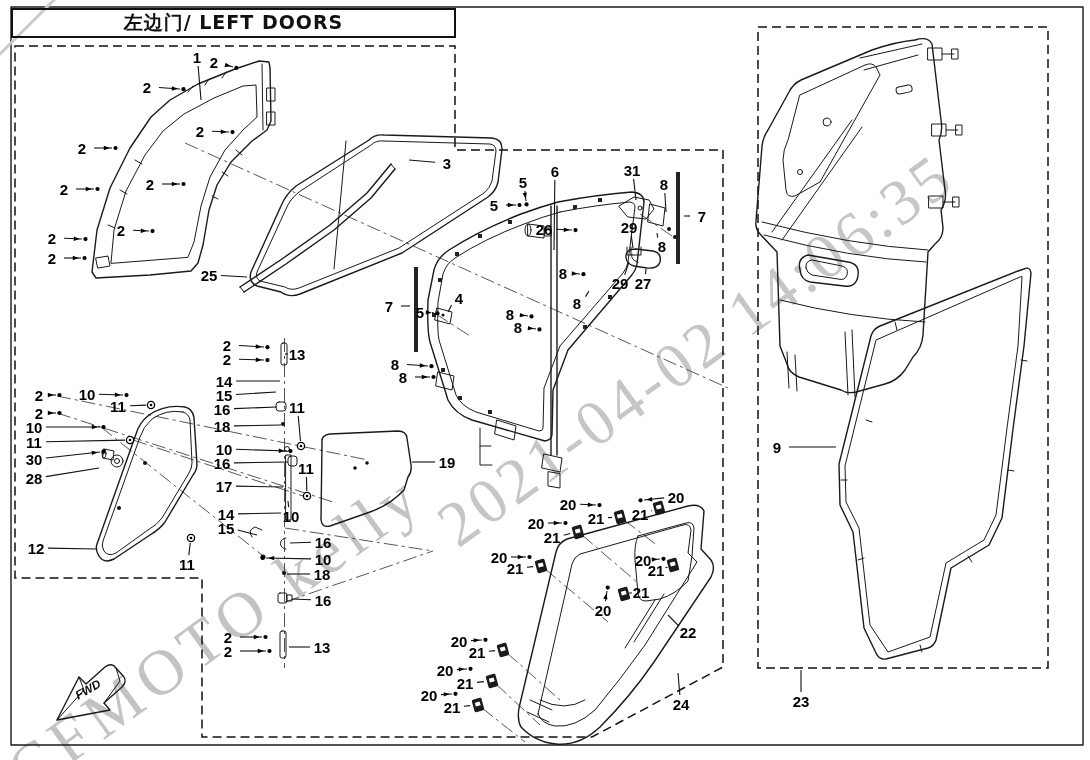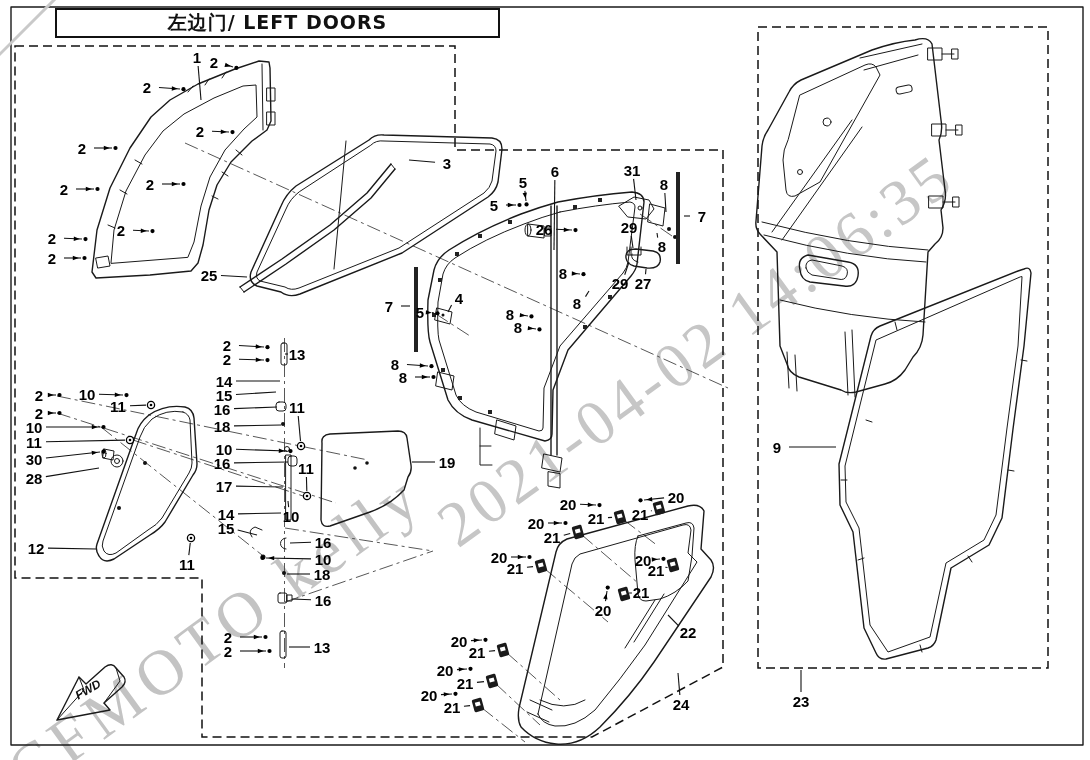--- a/index.html
+++ b/index.html
@@ -7,21 +7,21 @@
         font-family:"Liberation Sans",sans-serif;}
   .wm{position:absolute;white-space:nowrap;font-family:"Liberation Serif",serif;
       transform-origin:0 0;pointer-events:none;z-index:1;}
   .wm-brand{left:-6px;top:748px;font-size:64px;letter-spacing:7px;color:#c3c3c3;
             transform:rotate(-36deg);}
   .wm-time{left:424px;top:502px;font-size:64px;letter-spacing:4px;color:#c6c6c6;
            transform:rotate(-36deg);}
   .title-box{position:absolute;left:11px;top:8px;width:445px;height:30px;box-sizing:border-box;
              border:2px solid #111;display:flex;align-items:center;justify-content:center;
              font-size:19px;font-weight:bold;color:#111;letter-spacing:1px;z-index:3;
-             background:transparent;font-family:"DejaVu Sans","Liberation Sans",sans-serif;margin-left:44px;}
+             background:transparent;font-family:"DejaVu Sans","Liberation Sans",sans-serif;}
   svg.art{position:absolute;left:0;top:0;z-index:2;}
   .ln{stroke:#1a1a1a;stroke-width:1.4;fill:none;stroke-linejoin:round;stroke-linecap:round;}
   .ln2{stroke:#1a1a1a;stroke-width:1;fill:none;stroke-linejoin:round;stroke-linecap:round;}
   .fill{fill:#222;stroke:none;}
   .dash{stroke:#111;stroke-width:1.5;fill:none;stroke-dasharray:9 5;}
   .phantom{stroke:#444;stroke-width:0.9;fill:none;stroke-dasharray:14 4 3 4;}
   .leader{stroke:#111;stroke-width:1.1;fill:none;}
   .co{font:bold 15px "Liberation Sans",sans-serif;fill:#000;}
   .fwd-t{font:bold italic 12px "Liberation Sans",sans-serif;fill:#111;}
 </style>

